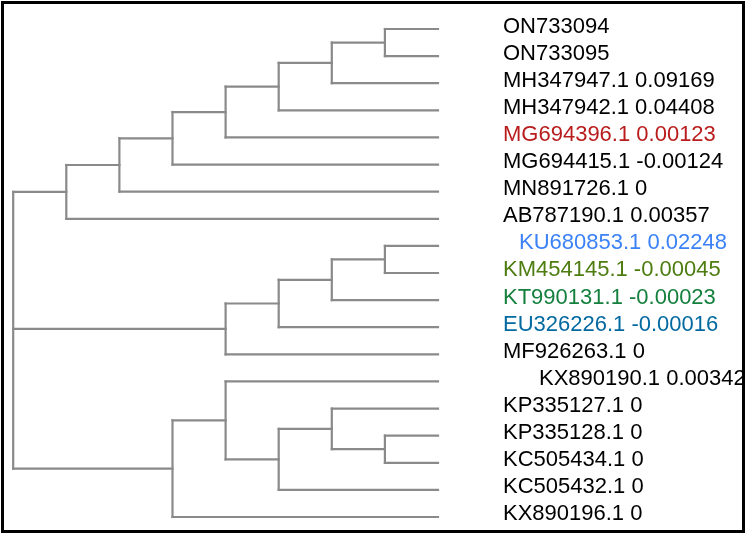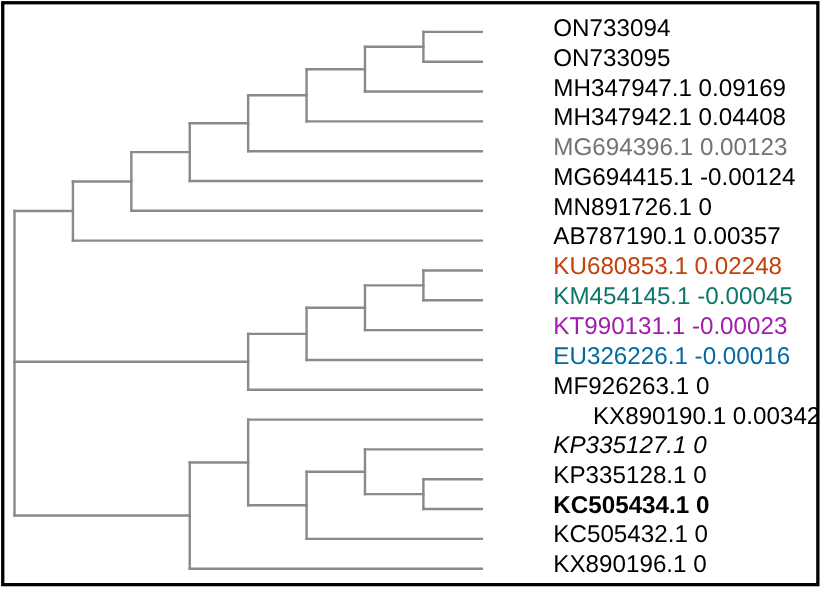--- a/index.html
+++ b/index.html
@@ -104,29 +104,29 @@
       <line x1="13.199999999999989" y1="191.87780468750003" x2="66.30000000000001" y2="191.87780468750003" stroke="#8a8a8a" stroke-width="2.2" stroke-linecap="square"></line>
       <line x1="13.199999999999989" y1="328.9154375" x2="225.6" y2="328.9154375" stroke="#8a8a8a" stroke-width="2.2" stroke-linecap="square"></line>
       <line x1="13.199999999999989" y1="468.70653125" x2="172.5" y2="468.70653125" stroke="#8a8a8a" stroke-width="2.2" stroke-linecap="square"></line>
       <line x1="13.199999999999989" y1="191.87780468750003" x2="13.199999999999989" y2="468.70653125" stroke="#8a8a8a" stroke-width="2.2" stroke-linecap="square"></line>
     </svg>
   <div class="labels-layer">
       <div class="leaf-label" style="top: 14.5px; color: rgb(0, 0, 0);">ON733094</div>
       <div class="leaf-label" style="top: 41.611px; color: rgb(0, 0, 0);">ON733095</div>
       <div class="leaf-label" style="top: 68.722px; color: rgb(0, 0, 0);">MH347947.1 0.09169</div>
       <div class="leaf-label" style="top: 95.833px; color: rgb(0, 0, 0);">MH347942.1 0.04408</div>
-      <div class="leaf-label" style="top: 122.944px; color: #737373;">MG694396.1 0.00123</div>
+      <div class="leaf-label" style="top: 122.944px; color: #b91c1c;">MG694396.1 0.00123</div>
       <div class="leaf-label" style="top: 150.055px; color: rgb(0, 0, 0);">MG694415.1 -0.00124</div>
       <div class="leaf-label" style="top: 177.166px; color: rgb(0, 0, 0);">MN891726.1 0</div>
       <div class="leaf-label" style="top: 204.277px; color: rgb(0, 0, 0);">AB787190.1 0.00357</div>
-      <div class="leaf-label" style="top: 231.388px; color: #c2410c;">KU680853.1 0.02248</div>
-      <div class="leaf-label" style="top: 258.499px; color: #0f766e;">KM454145.1 -0.00045</div>
-      <div class="leaf-label" style="top: 285.61px; color: #a21caf;">KT990131.1 -0.00023</div>
+      <div class="leaf-label" style="top: 231.388px; color: #3b82f6; margin-left: 16px;">KU680853.1 0.02248</div>
+      <div class="leaf-label" style="top: 258.499px; color: #4d7c0f;">KM454145.1 -0.00045</div>
+      <div class="leaf-label" style="top: 285.61px; color: #15803d;">KT990131.1 -0.00023</div>
       <div class="leaf-label" style="top: 312.721px; color: #0369a1;">EU326226.1 -0.00016</div>
       <div class="leaf-label" style="top: 339.832px; color: rgb(0, 0, 0); text-align: right;">MF926263.1 0</div>
       <div class="leaf-label" style="top: 366.943px; color: rgb(0, 0, 0); margin-left: 36px;">KX890190.1 0.00342</div>
-      <div class="leaf-label" style="top: 394.054px; color: rgb(0, 0, 0); font-style: italic;">KP335127.1 0</div>
+      <div class="leaf-label" style="top: 394.054px; color: rgb(0, 0, 0);">KP335127.1 0</div>
       <div class="leaf-label" style="top: 421.165px; color: rgb(0, 0, 0);">KP335128.1 0</div>
-      <div class="leaf-label" style="top: 448.276px; color: rgb(0, 0, 0); font-weight: bold;">KC505434.1 0</div>
+      <div class="leaf-label" style="top: 448.276px; color: rgb(0, 0, 0);">KC505434.1 0</div>
       <div class="leaf-label" style="top: 475.387px; color: rgb(0, 0, 0);">KC505432.1 0</div>
       <div class="leaf-label" style="top: 502.498px; color: rgb(0, 0, 0);">KX890196.1 0</div>
     </div>
 </div>
 
 </body></html>

